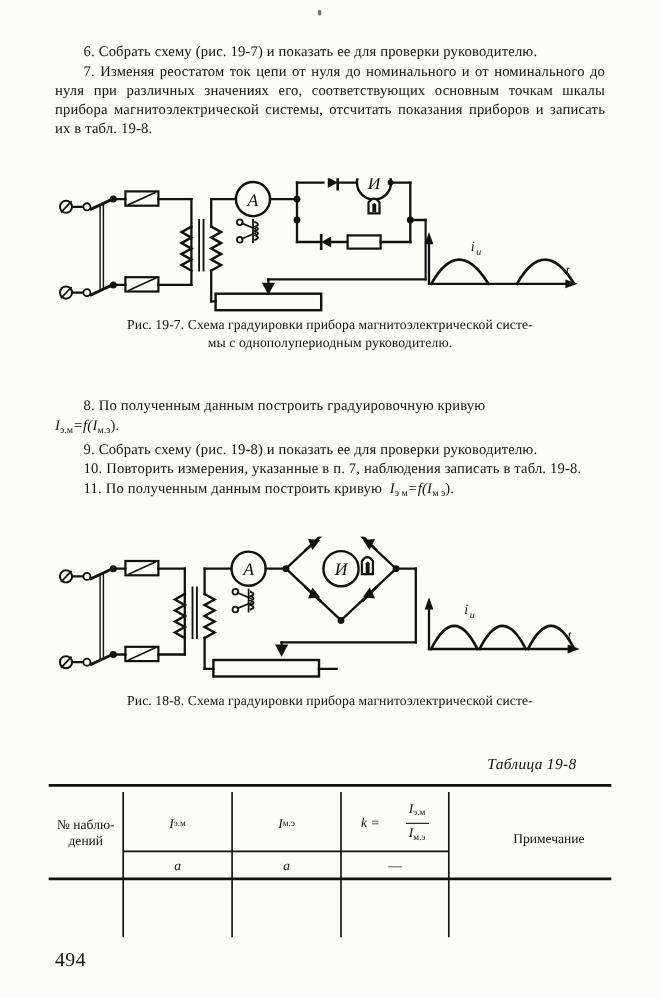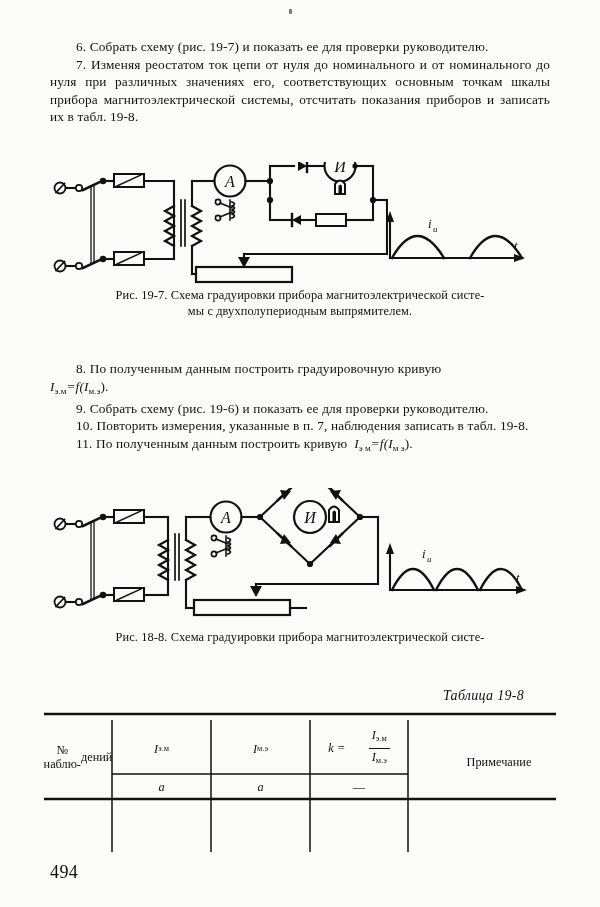--- a/index.html
+++ b/index.html
@@ -202,30 +202,30 @@
       <g font-family="'Liberation Serif', serif" fill="#111">
         <text x="46" y="22" font-size="13" font-style="italic">i</text>
         <text x="51" y="26" font-size="9" font-style="italic">и</text>
         <text x="132" y="44" font-size="13" font-style="italic">t</text>
       </g>
     </svg>
   </div>
 
   <div class="caption" style="left:45px;top:288px;width:510px;">
     <span class="l1">Рис. 19-7. Схема градуировки прибора магнитоэлектрической систе-</span>
-    <span class="l2">мы с двухполупериодным выпрямителем.</span>
+    <span class="l2">мы с однополупериодным руководителю.</span>
   </div>
 
   <div class="para" style="left:50px;top:360px;width:500px;">
     <p>
       <span class="ind"></span><span>8. По полученным данным построить градуировочную кривую</span>
       <br>
       <span class="m">I</span><span class="sub">э.м</span><span class="m">=f(</span><span class="m">I</span><span class="sub">м.э</span><span>).</span>
     </p>
-    <p><span class="ind"></span><span>9. Собрать схему (рис. 19-6) и показать ее для проверки руководителю.</span></p>
+    <p><span class="ind"></span><span>9. Собрать схему (рис. 19-8) и показать ее для проверки руководителю.</span></p>
     <p><span class="ind"></span><span>10. Повторить измерения, указанные в п. 7, наблюдения записать в табл. 19-8.</span></p>
     <p><span class="ind"></span><span>11. По полученным данным построить кривую</span>
       &nbsp;<span class="m">I</span><span class="sub">э м</span><span class="m">=f(</span><span class="m">I</span><span class="sub">м э</span><span>).</span>
     </p>
   </div>
 
   <div class="fig" style="left:48px;top:488px;">
     <svg width="340" height="132" viewBox="0 0 340 132">
       <g fill="none" stroke="#111" stroke-width="2.1" stroke-linecap="square">
 
@@ -350,21 +350,21 @@
 
         <line x1="68" y1="62" x2="364" y2="62" stroke-width="1.5"></line>
 
         <line x1="68" y1="8" x2="68" y2="140" stroke-width="1.5"></line>
         <line x1="167" y1="8" x2="167" y2="140" stroke-width="1.5"></line>
         <line x1="266" y1="8" x2="266" y2="140" stroke-width="1.5"></line>
         <line x1="364" y1="8" x2="364" y2="140" stroke-width="1.5"></line>
       </g>
     </svg>
 
-    <div class="tblcell" style="left:0;top:14px;width:68px;height:62px;flex-direction:row;">
+    <div class="tblcell" style="left:0;top:14px;width:68px;height:62px;flex-direction:column;">
       <span>№ наблю-</span>
       <span>дений</span>
     </div>
 
     <div class="tblcell" style="left:68px;top:14px;width:99px;height:46px;">
       <span class="m">I</span>
         <span class="sub">э.м</span>
     </div>
     <div class="tblcell" style="left:68px;top:63px;width:99px;height:23px;">
       <span class="m">a</span>

